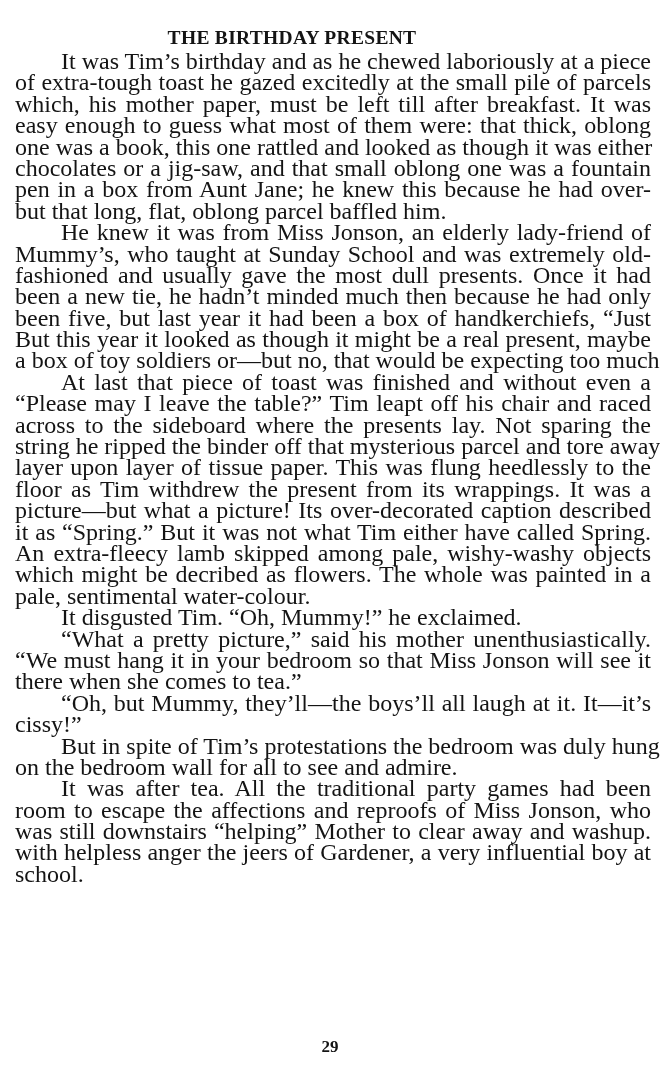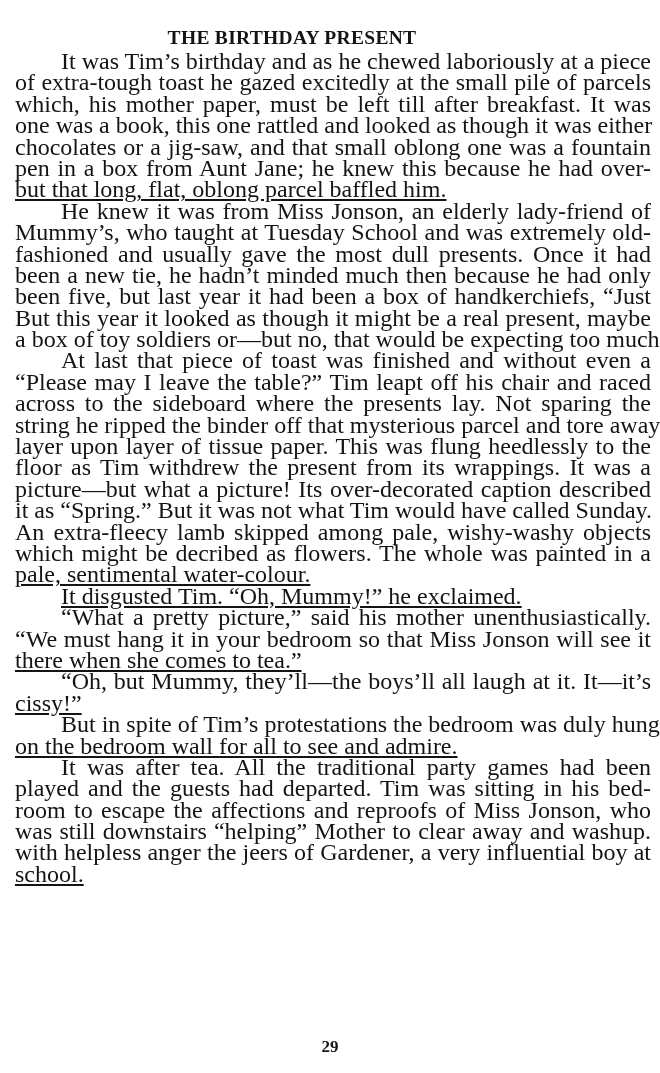--- a/index.html
+++ b/index.html
@@ -43,21 +43,20 @@
       display: block;
       height: 21.4px;
       line-height: 21.4px;
       font-size: 24px;
       white-space: nowrap;
       text-align: justify;
       text-align-last: justify;
     }
     .line.last {
       text-align-last: left;
-      text-decoration: underline;
     }
     .line.indent {
       padding-left: 46px;
     }
     .page-number {
       position: absolute;
       left: 0;
       width: 660px;
       top: 1037px;
       text-align: center;
@@ -69,52 +68,52 @@
 </head>
 <body>
 
 <div class="page">
   <div class="title">THE BIRTHDAY PRESENT</div>
 
   <div class="body-text" id="body-text">
     <span class="line indent">It was Tim’s birthday and as he chewed laboriously at a piece</span>
     <span class="line">of extra-tough toast he gazed excitedly at the small pile of parcels</span>
     <span class="line">which, his mother paper, must be left till after breakfast.  It was</span>
+    <span class="line">easy enough to guess what most of them were: that thick, oblong</span>
     <span class="line">one was a book, this one rattled and looked as though it was either</span>
     <span class="line">chocolates or a jig-saw, and that small oblong one was a fountain</span>
     <span class="line">pen in a box from Aunt Jane; he knew this because he had over-</span>
     <span class="line last">but that long, flat, oblong parcel baffled him.</span>
     <span class="line indent">He knew it was from Miss Jonson, an elderly lady-friend of</span>
-    <span class="line">Mummy’s, who taught at Tuesday School and was extremely old-</span>
+    <span class="line">Mummy’s, who taught at Sunday School and was extremely old-</span>
     <span class="line">fashioned and usually gave the most dull presents.  Once it had</span>
     <span class="line">been a new tie, he hadn’t minded much then because he had only</span>
     <span class="line">been five, but last year it had been a box of handkerchiefs, “Just</span>
     <span class="line">But this year it looked as though it might be a real present, maybe</span>
     <span class="line">a box of toy soldiers or—but no, that would be expecting too much.</span>
     <span class="line indent">At last that piece of toast was finished and without even a</span>
     <span class="line">“Please may I leave the table?” Tim leapt off his chair and raced</span>
     <span class="line">across to the sideboard where the presents lay.  Not sparing the</span>
     <span class="line">string he ripped the binder off that mysterious parcel and tore away</span>
     <span class="line">layer upon layer of tissue paper.  This was flung heedlessly to the</span>
     <span class="line">floor as Tim withdrew the present from its wrappings.  It was a</span>
     <span class="line">picture—but what a picture!  Its over-decorated caption described</span>
-    <span class="line">it as “Spring.”  But it was not what Tim would have called Sunday.</span>
+    <span class="line">it as “Spring.”  But it was not what Tim either have called Spring.</span>
     <span class="line">An extra-fleecy lamb skipped among pale, wishy-washy objects</span>
     <span class="line">which might be decribed as flowers.  The whole was painted in a</span>
     <span class="line last">pale, sentimental water-colour.</span>
     <span class="line indent last">It disgusted Tim.  “Oh, Mummy!” he exclaimed.</span>
     <span class="line indent">“What a pretty picture,” said his mother unenthusiastically.</span>
     <span class="line">“We must hang it in your bedroom so that Miss Jonson will see it</span>
     <span class="line last">there when she comes to tea.”</span>
     <span class="line indent">“Oh, but Mummy, they’ll—the boys’ll all laugh at it.  It—it’s</span>
     <span class="line last">cissy!”</span>
     <span class="line indent">But in spite of Tim’s protestations the bedroom was duly hung</span>
     <span class="line last">on the bedroom wall for all to see and admire.</span>
     <span class="line indent">It was after tea.  All the traditional party games had been</span>
-    <span class="line">played and the guests had departed.  Tim was sitting in his bed-</span>
     <span class="line">room to escape the affections and reproofs of Miss Jonson, who</span>
     <span class="line">was still downstairs “helping” Mother to clear away and washup.</span>
     <span class="line">with helpless anger the jeers of Gardener, a very influential boy at</span>
     <span class="line last">school.</span>
   </div>
 
   <div class="page-number">29</div>
 </div>
 
 </body></html>

